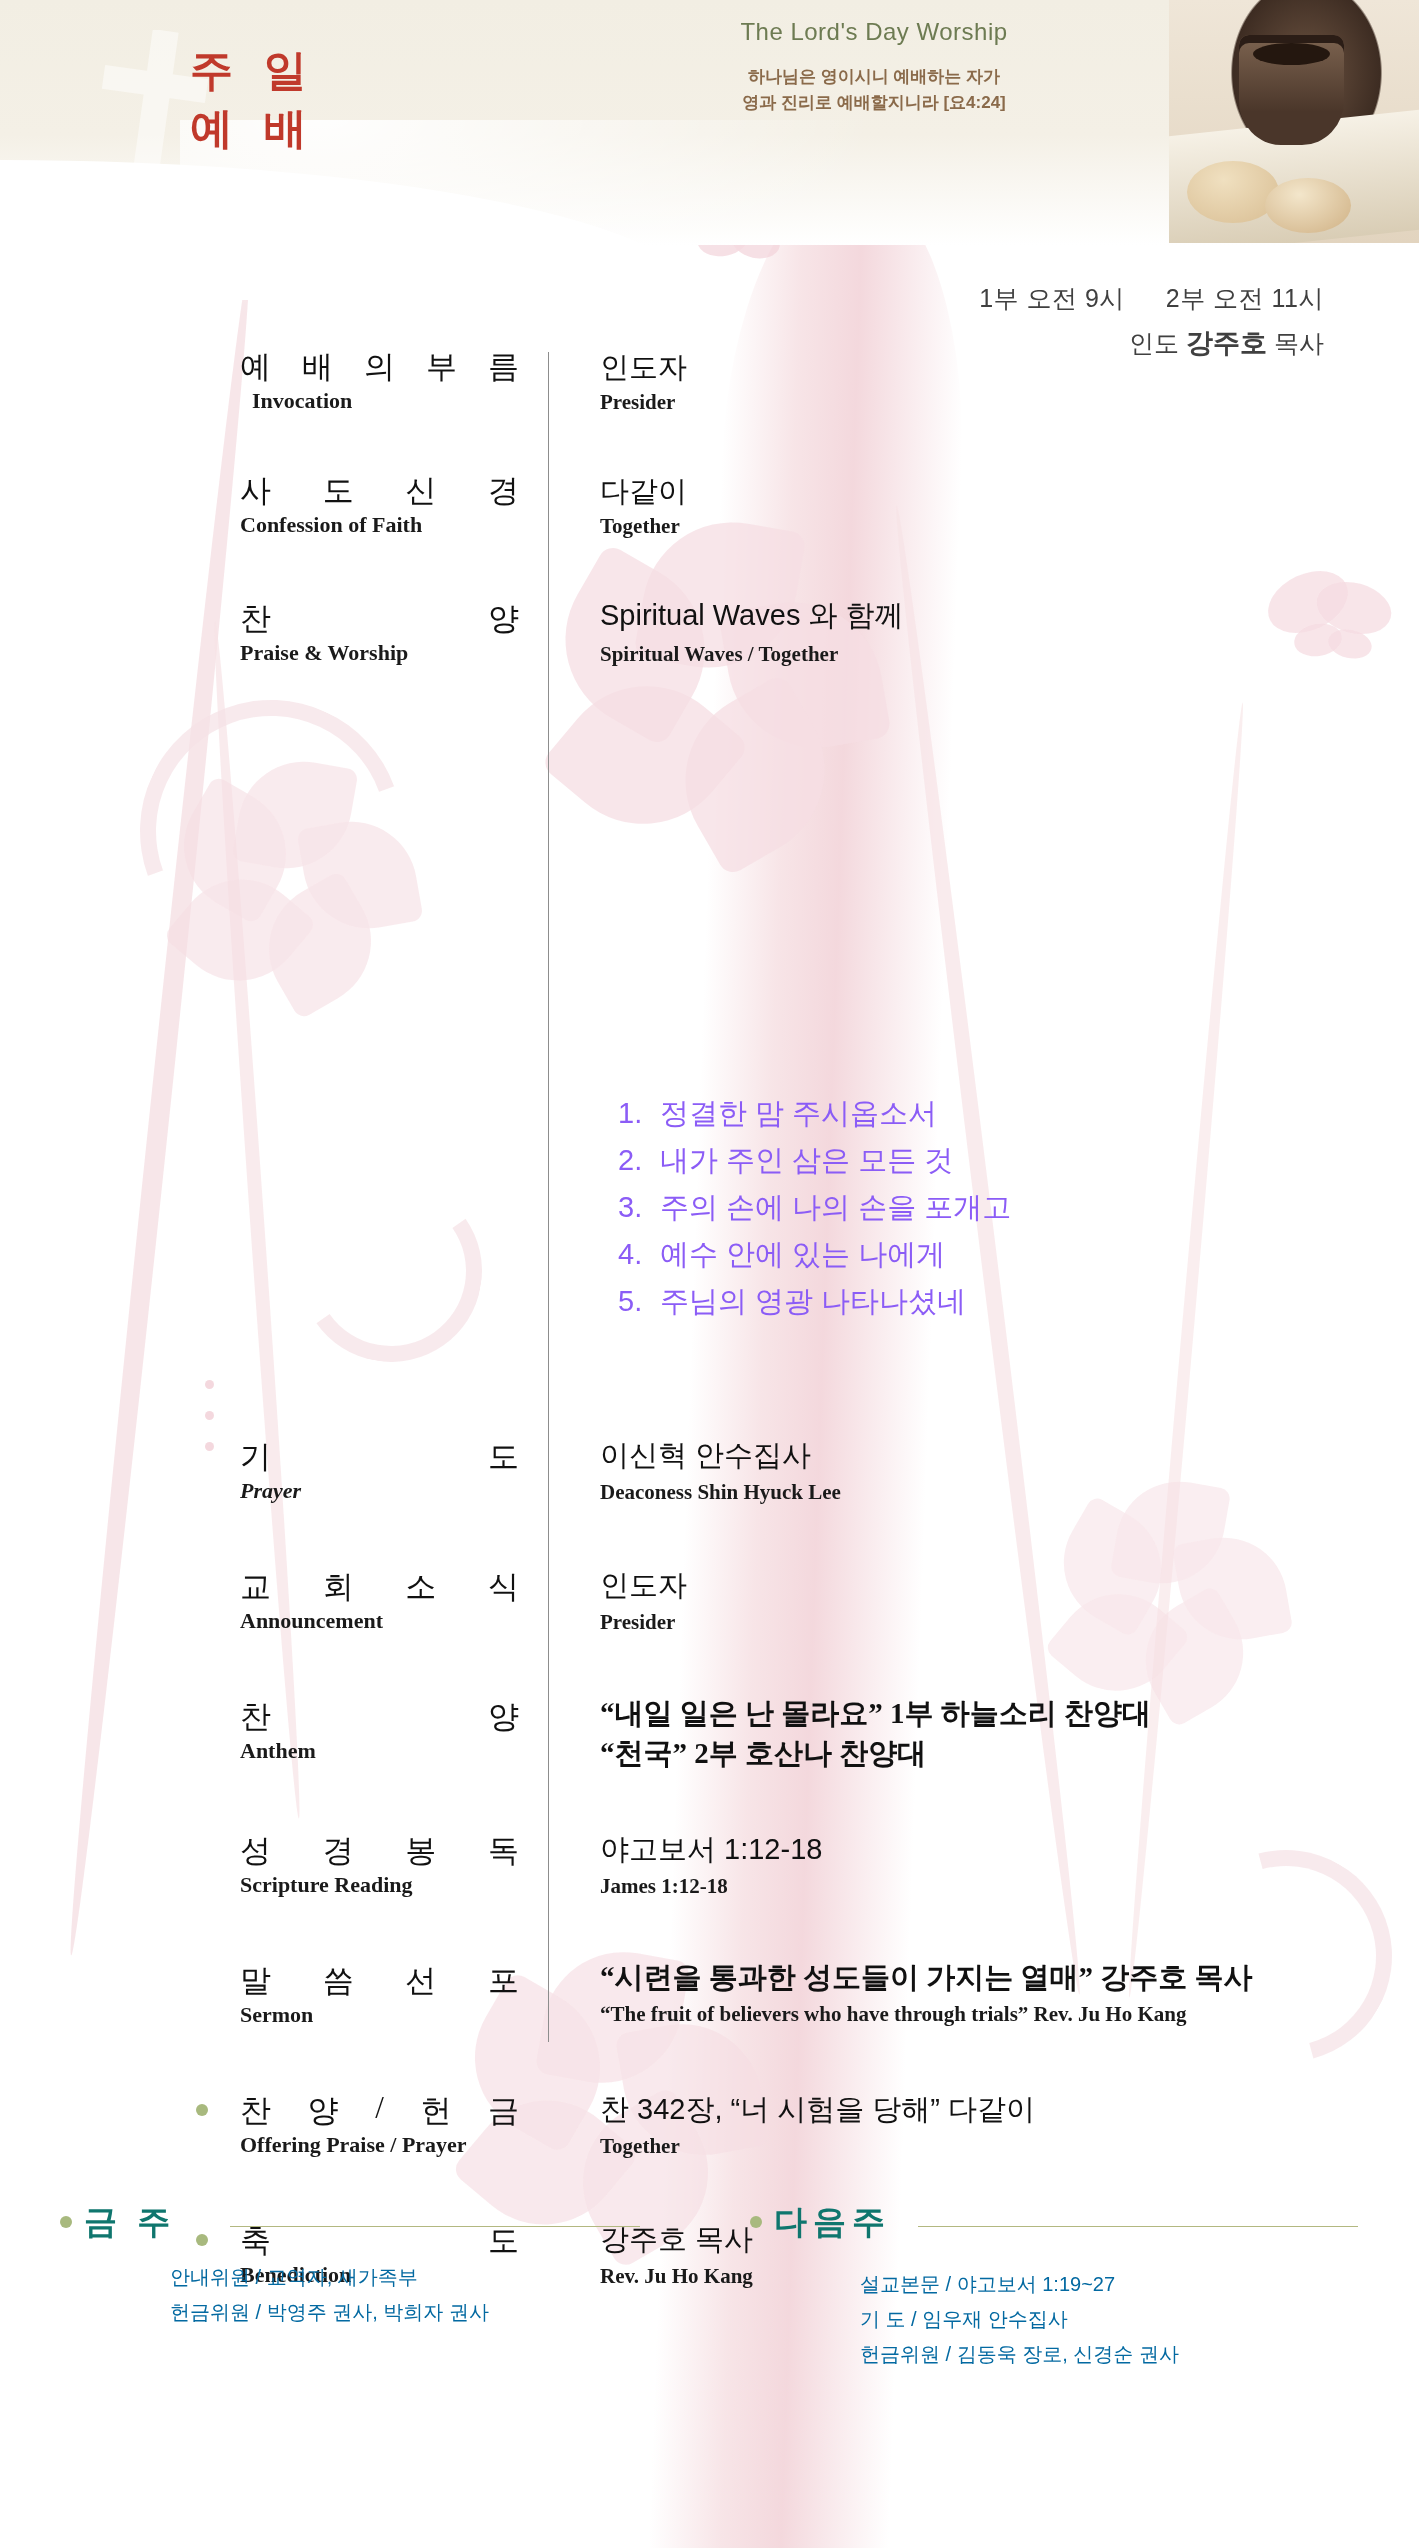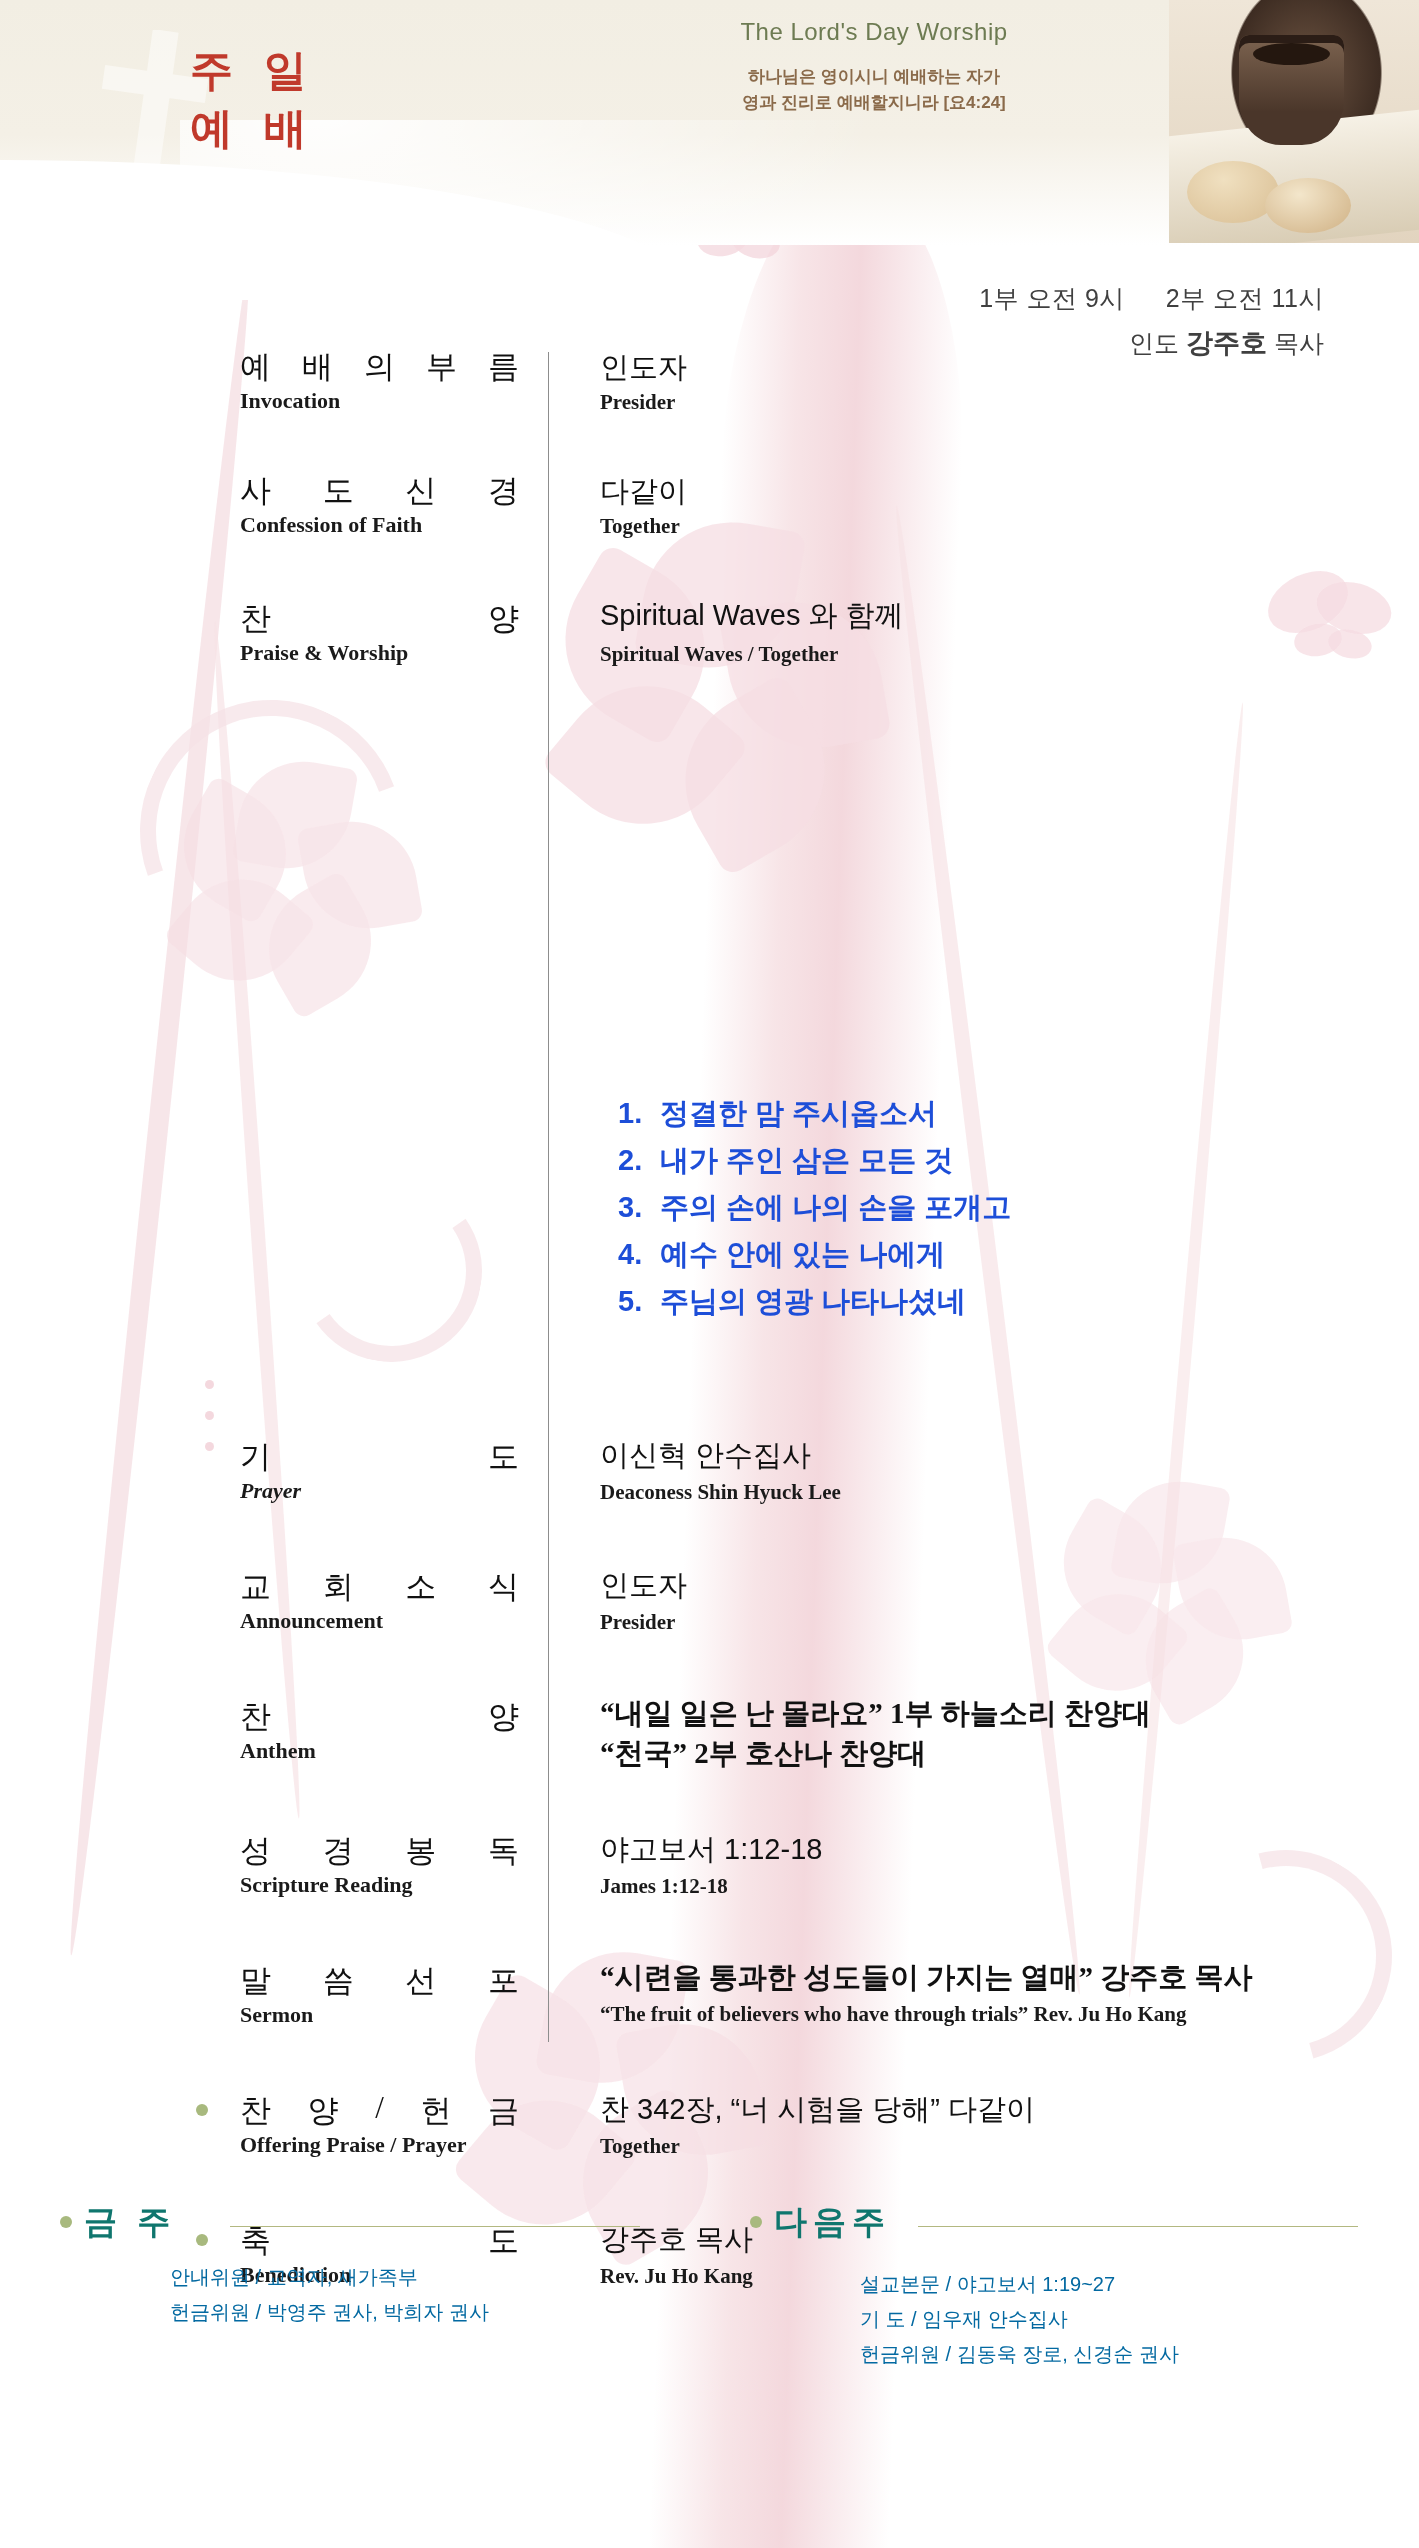--- a/index.html
+++ b/index.html
@@ -258,23 +258,22 @@
     font-family: "Liberation Serif", serif;
     font-size: 21px;
     font-weight: bold;
     color: #1a1a1a;
   }
   .hymn-list {
     position: absolute;
     left: 618px; top: 760px;
     font-family: "Liberation Sans", sans-serif;
     font-size: 29px;
-    color: #1d4ed8;
+    color: #8b5cf6;
     line-height: 1.62;
-    font-weight: bold;
   }
   .hymn-list div span.num { display:inline-block; width: 42px; }
 
   
   .notice {
     position: absolute;
     top: 2200px;
   }
   .notice .dot {
     position: absolute;
@@ -436,21 +435,21 @@
     <div class="divider"></div>
 
     <div class="item" style="top:16px;">
       <div class="ko-label spread" style="top:0;">
           <span>예</span>
           <span>배</span>
           <span>의</span>
           <span>부</span>
           <span>름</span>
         </div>
-      <div class="en-label" style="top:42px;">Invocation</div>
+      <div class="en-label" style="top:42px;padding-left:12px;">Invocation</div>
       <div class="ko-val" style="top:2px;">인도자</div>
       <div class="en-val" style="top:44px;">Presider</div>
     </div>
 
     <div class="item" style="top:140px;">
       <div class="ko-label spread" style="top:0;">
           <span>사</span>
           <span>도</span>
           <span>신</span>
           <span>경</span>

